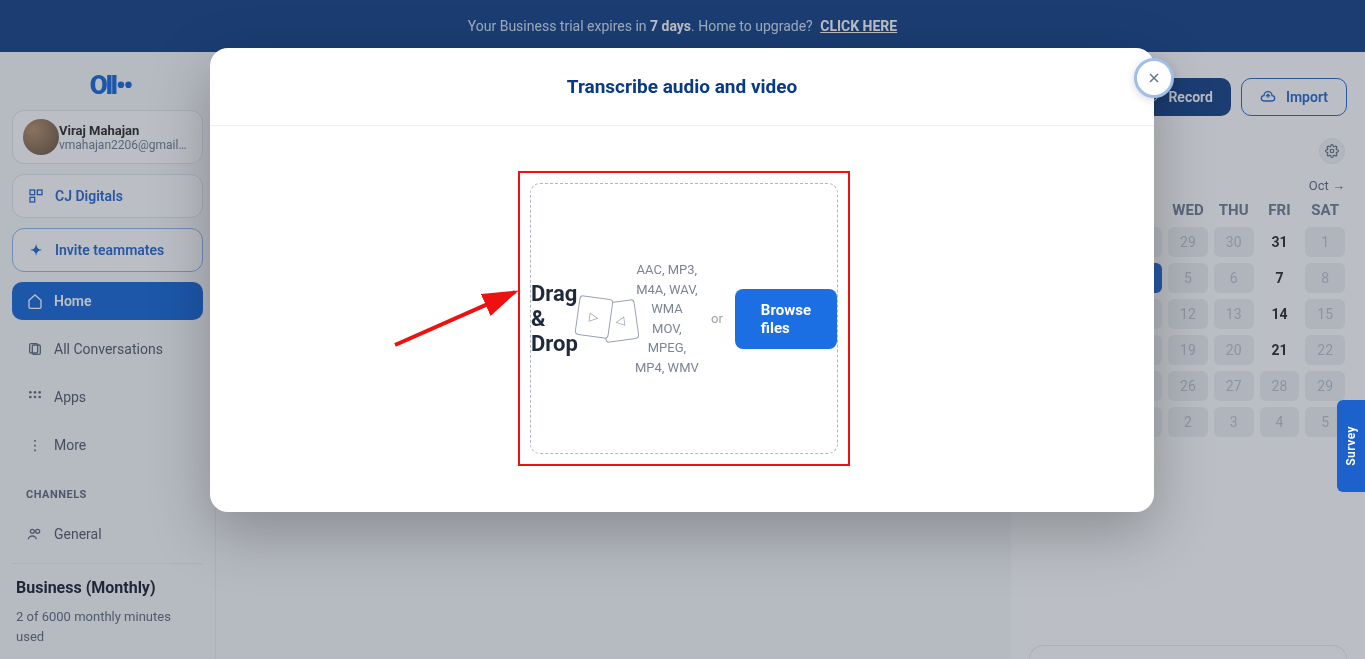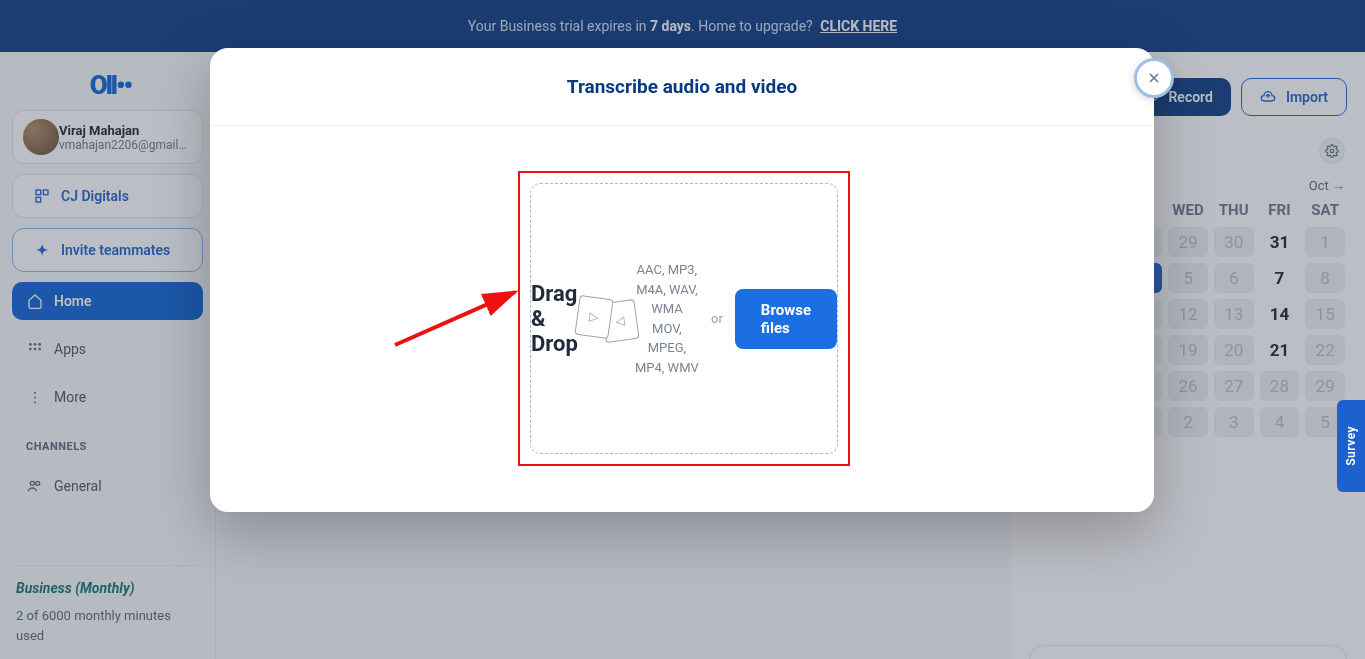--- a/index.html
+++ b/index.html
@@ -19,49 +19,49 @@
   
   .logo { color: #0b61d6; font-weight: 900; font-size: 26px; letter-spacing: -2px; padding-left: 6px; text-align: center; }
 
   
   .usercard { display: flex; border: 1px solid #dfe5ec; background: #fff; border-radius: 12px; padding: 8px 10px; align-items: center; }
   .avatar { width: 36px; height: 36px; border-radius: 50%; background: radial-gradient(circle at 30% 30%, #b58b62, #5e4a3a); flex: 0 0 36px; }
   .usercard .name { font-weight: 700; font-size: 13px; color: #222; }
   .usercard .email { font-size: 12px; color: #6b778c; white-space: nowrap; overflow: hidden; text-overflow: ellipsis; max-width: 130px; }
 
   
-  .boxbtn { display: flex; align-items: center; gap: 10px; border: 1px solid #dfe5ec; background: #fff; border-radius: 12px; padding: 12px 20px; font-size: 14px; color: #1d62cc; font-weight: 600; text-align: center; }
+  .boxbtn { display: flex; align-items: center; gap: 10px; border: 1px solid #dfe5ec; background: #fff; border-radius: 12px; padding: 12px 14px; font-size: 14px; color: #1d62cc; font-weight: 600; text-align: center; }
   .invitebtn { border-color: #8cb4ea; color: #1d62cc; }
 
   
   .navitem { display: flex; align-items: center; gap: 10px; padding: 10px 14px; font-size: 14px; color: #4b5565; border-radius: 10px; }
   .navitem.active { background: #0b61d6; color: #fff; font-weight: 600; }
   .navicon { width: 18px; height: 18px; display: inline-flex; align-items: center; justify-content: center; font-size: 14px; }
 
   .section-label { font-size: 11px; font-weight: 700; color: #59647a; letter-spacing: 0.5px; padding: 14px 14px 4px; }
 
   .usage { border-top: 1px solid #e6eaef; margin-top: auto; padding-top: 14px; }
-  .usage .plan { font-weight: 700; font-size: 14px; color: #0f766e; padding: 0 4px 10px; font-style: italic; }
+  .usage .plan { font-weight: 700; font-size: 16px; color: #0f172a; padding: 0 4px 10px; }
   .usage .lines { font-size: 13px; color: #5a6779; padding: 0 4px; line-height: 1.5; }
 
   
   .right-top { display: flex; gap: 10px; justify-content: flex-end; padding: 12px 0 16px; }
   .btn-record { background: #0a3a82; color: #fff; border-radius: 10px; padding: 10px 18px; font-size: 14px; font-weight: 600; display: flex; align-items: center; gap: 8px; }
   .btn-import { background: #fff; color: #1d62cc; border: 1.5px solid #1d62cc; border-radius: 10px; padding: 10px 18px; font-size: 14px; font-weight: 600; display: flex; align-items: center; gap: 10px; }
 
   
   .cal-head { display: flex; align-items: center; justify-content: space-between; padding: 6px 2px 10px; }
   .cal-today { font-weight: 700; font-size: 18px; color: #222; }
   .cal-gear { width: 26px; height: 26px; border-radius: 50%; background: #f1f4f8; display: flex; align-items: center; justify-content: center; color: #5a6779; border:1px solid #e6eaef; }
 
   .cal-month { text-align: right; font-size: 13px; color: #5a6779; padding: 4px 2px 8px; }
 
   .cal-dows { display: grid; grid-template-columns: repeat(7, 1fr); gap: 6px; font-size: 15px; font-weight: 700; color: #6b778c; text-align: center; padding: 0 2px; }
   .cal-grid { display: grid; grid-template-columns: repeat(7, 1fr); gap: 6px; padding: 8px 2px; }
-  .cal-cell { height: 30px; display: flex; align-items: center; justify-content: center; font-size: 17px; color: #5a6779; border-radius: 6px; }
+  .cal-cell { height: 30px; display: flex; align-items: center; justify-content: center; font-size: 14px; color: #5a6779; border-radius: 6px; }
   .cal-cell.muted { background: #eef1f5; color: #b7bfcb; }
   .cal-cell.bold { font-weight: 700; color: #222; }
   .cal-cell.sel  { background: #1d62cc; color: #fff; font-weight: 700; }
 
   
   .meeting { margin-top: 200px; background: #fff; border: 1px solid #e6eaef; border-radius: 14px; padding: 14px; position: relative; }
   .meeting-row { display: flex; justify-content: space-between; align-items: center; font-size: 14px; color: #5a6779; padding-bottom: 12px; }
 
   
   .overlay { position: absolute; inset: 0; background: rgba(60,70,85,0.35); }
@@ -127,20 +127,29 @@
       <span>Invite teammates</span>
     </div>
 
     <div class="navitem active">
       <span class="navicon">
         <svg width="16" height="16" viewBox="0 0 24 24" fill="none" stroke="#fff" stroke-width="2">
             <path d="M3 11l9-8 9 8v10a2 2 0 0 1-2 2H5a2 2 0 0 1-2-2z"></path>
           </svg>
       </span>
       <span>Home</span>
+    </div>
+    <div class="navitem">
+      <span class="navicon">
+        <svg width="16" height="16" viewBox="0 0 24 24" fill="none" stroke="#5a6779" stroke-width="2">
+            <rect x="4" y="4" width="12" height="14" rx="2"></rect>
+            <rect x="8" y="6" width="12" height="14" rx="2"></rect>
+          </svg>
+      </span>
+      <span>All Conversations</span>
     </div>
     <div class="navitem">
       <span class="navicon">
         <svg width="16" height="16" viewBox="0 0 24 24" fill="#5a6779">
             <circle cx="5" cy="5" r="2"></circle>
             <circle cx="12" cy="5" r="2"></circle>
             <circle cx="19" cy="5" r="2"></circle>
             <circle cx="5" cy="12" r="2"></circle>
             <circle cx="12" cy="12" r="2"></circle>
             <circle cx="19" cy="12" r="2"></circle>

